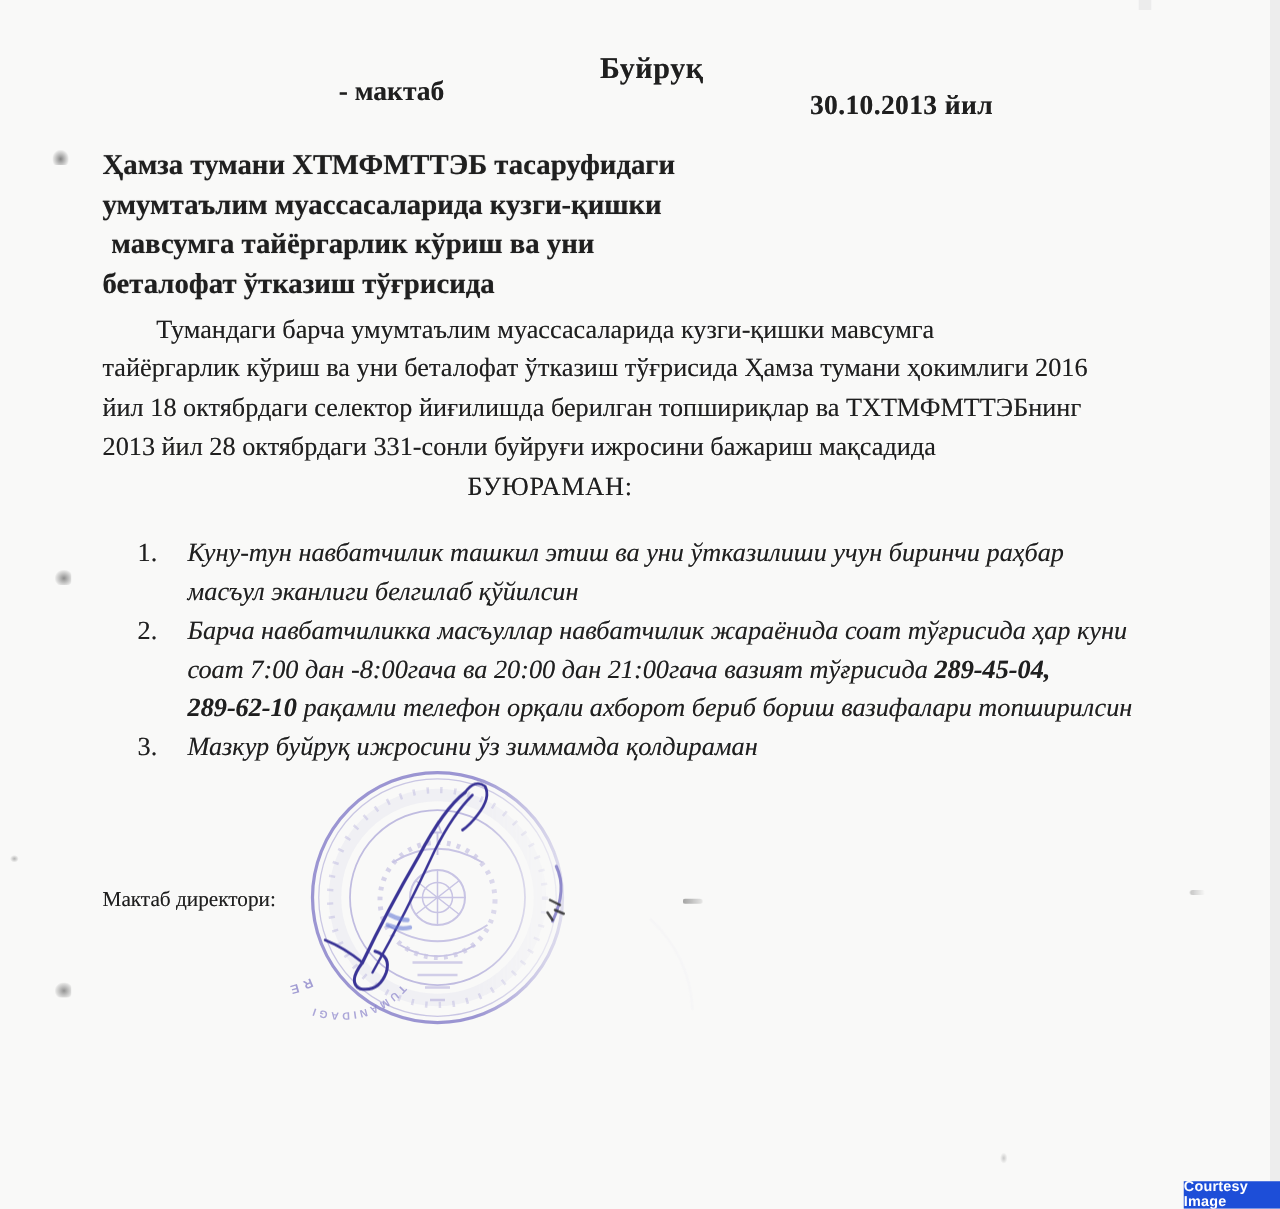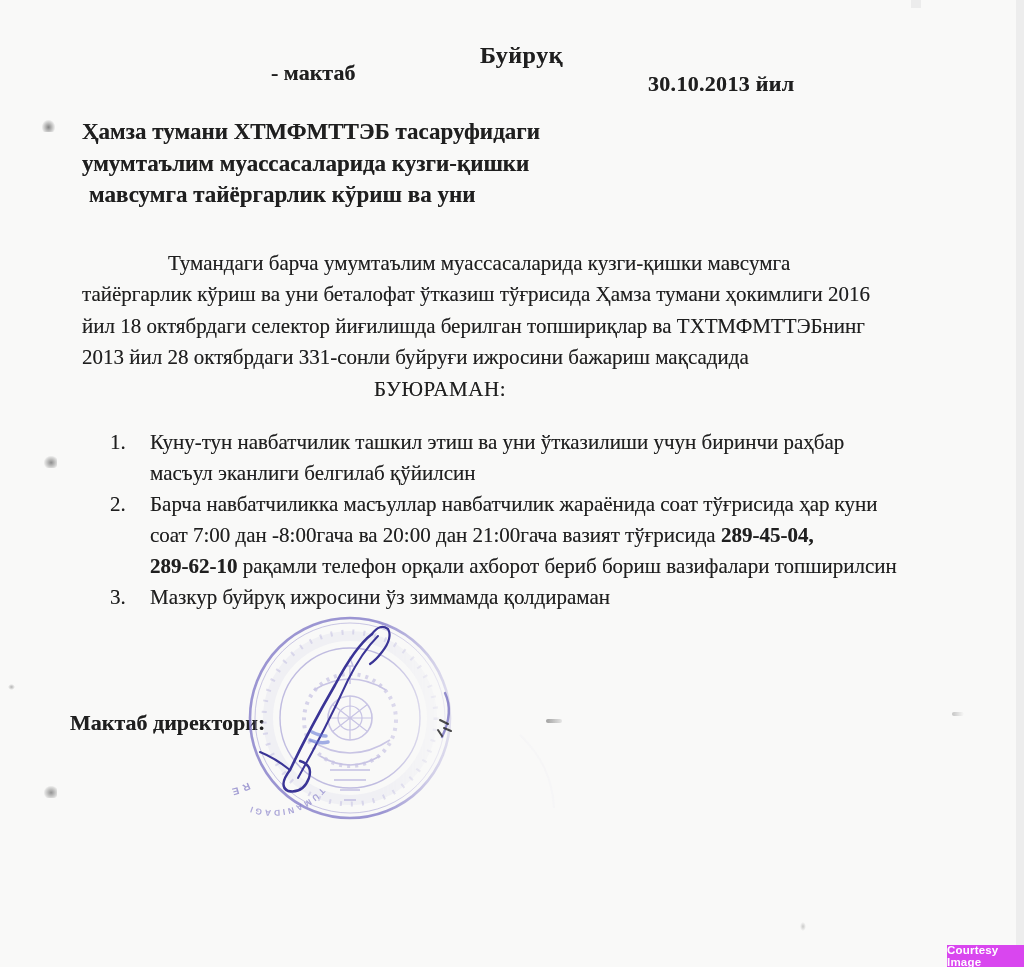--- a/index.html
+++ b/index.html
@@ -15,36 +15,36 @@
   #doc-title{left:480px;top:42px;font-size:24px;font-weight:bold;letter-spacing:.5px;}
   #subtitle-left{left:271px;top:60px;font-size:22px;font-weight:bold;}
   #doc-date{left:648px;top:71px;font-size:22px;font-weight:bold;letter-spacing:.3px;}
 
   #heading-block{position:absolute;left:82px;top:116px;font-size:23px;font-weight:bold;line-height:31.5px;}
   #heading-block .line{white-space:nowrap;text-shadow:0 0 .6px rgba(30,30,30,.6);}
   #heading-block .line:nth-child(3){padding-left:7px;}
 
   #intro-block{position:absolute;left:82px;top:248px;font-size:21px;line-height:31.4px;}
   #intro-block .line{white-space:nowrap;text-shadow:0 0 .5px rgba(30,30,30,.5);}
-  #intro-block .line:first-child{margin-left:86px;}
+  #intro-block .line:first-child{margin-left:43px;}
 
   #order-word{left:374px;top:377px;font-size:21px;letter-spacing:.6px;}
 
   #order-list{position:absolute;left:110px;top:427px;font-size:21px;line-height:31px;}
   .list-item{display:flex;}
   .item-number{width:40px;flex:none;text-shadow:0 0 .5px rgba(30,30,30,.5);}
-  .item-lines .line{white-space:nowrap;text-shadow:0 0 .5px rgba(30,30,30,.5);}
+  .item-lines .line{white-space:nowrap;text-shadow:0 0 .5px rgba(30,30,30,.5);font-style:italic;}
 
-  #director-label{left:70px;top:710px;font-size:22px;font-weight:bold;}
+  #director-label{left:82px;top:710px;font-size:17px;}
 
   #stamp-wrap{position:absolute;left:230px;top:600px;width:380px;height:235px;}
 
   #courtesy-badge{
     position:absolute;left:947px;top:945px;width:77px;height:22px;
-    background:#d946ef;color:#fff;
+    background:#1d4ed8;color:#fff;
     font-family:"Liberation Sans","DejaVu Sans",sans-serif;
     font-size:11.5px;font-weight:bold;
     display:flex;align-items:center;justify-content:center;
     letter-spacing:.2px;
   }
 
   .speck{position:absolute;border-radius:2px;}
   #edge-strip{position:absolute;left:1016px;top:0;width:8px;height:967px;background:#ededed;}
   #edge-notch{position:absolute;left:911px;top:0;width:10px;height:8px;background:#ececec;}
 </style>
@@ -52,20 +52,21 @@
 <body>
 
 <div class="txt" id="doc-title">Буйруқ</div>
 <div class="txt" id="subtitle-left">- мактаб</div>
 <div class="txt" id="doc-date">30.10.2013 йил</div>
 
 <div id="heading-block">
     <div class="line">Ҳамза тумани ХТМФМТТЭБ тасаруфидаги</div>
     <div class="line">умумтаълим муассасаларида кузги-қишки</div>
     <div class="line">мавсумга тайёргарлик кўриш ва уни</div>
+    <div class="line">беталофат ўтказиш тўғрисида</div>
   </div>
 
 <div id="intro-block">
     <div class="line">Тумандаги барча умумтаълим муассасаларида кузги-қишки мавсумга</div>
     <div class="line">тайёргарлик кўриш ва уни беталофат ўтказиш тўғрисида Ҳамза тумани ҳокимлиги 2016</div>
     <div class="line">йил 18 октябрдаги селектор йиғилишда берилган топшириқлар ва ТХТМФМТТЭБнинг</div>
     <div class="line">2013 йил 28 октябрдаги 331-сонли буйруғи ижросини бажариш мақсадида</div>
   </div>
 
 <div class="txt" id="order-word">БУЮРАМАН:</div>

